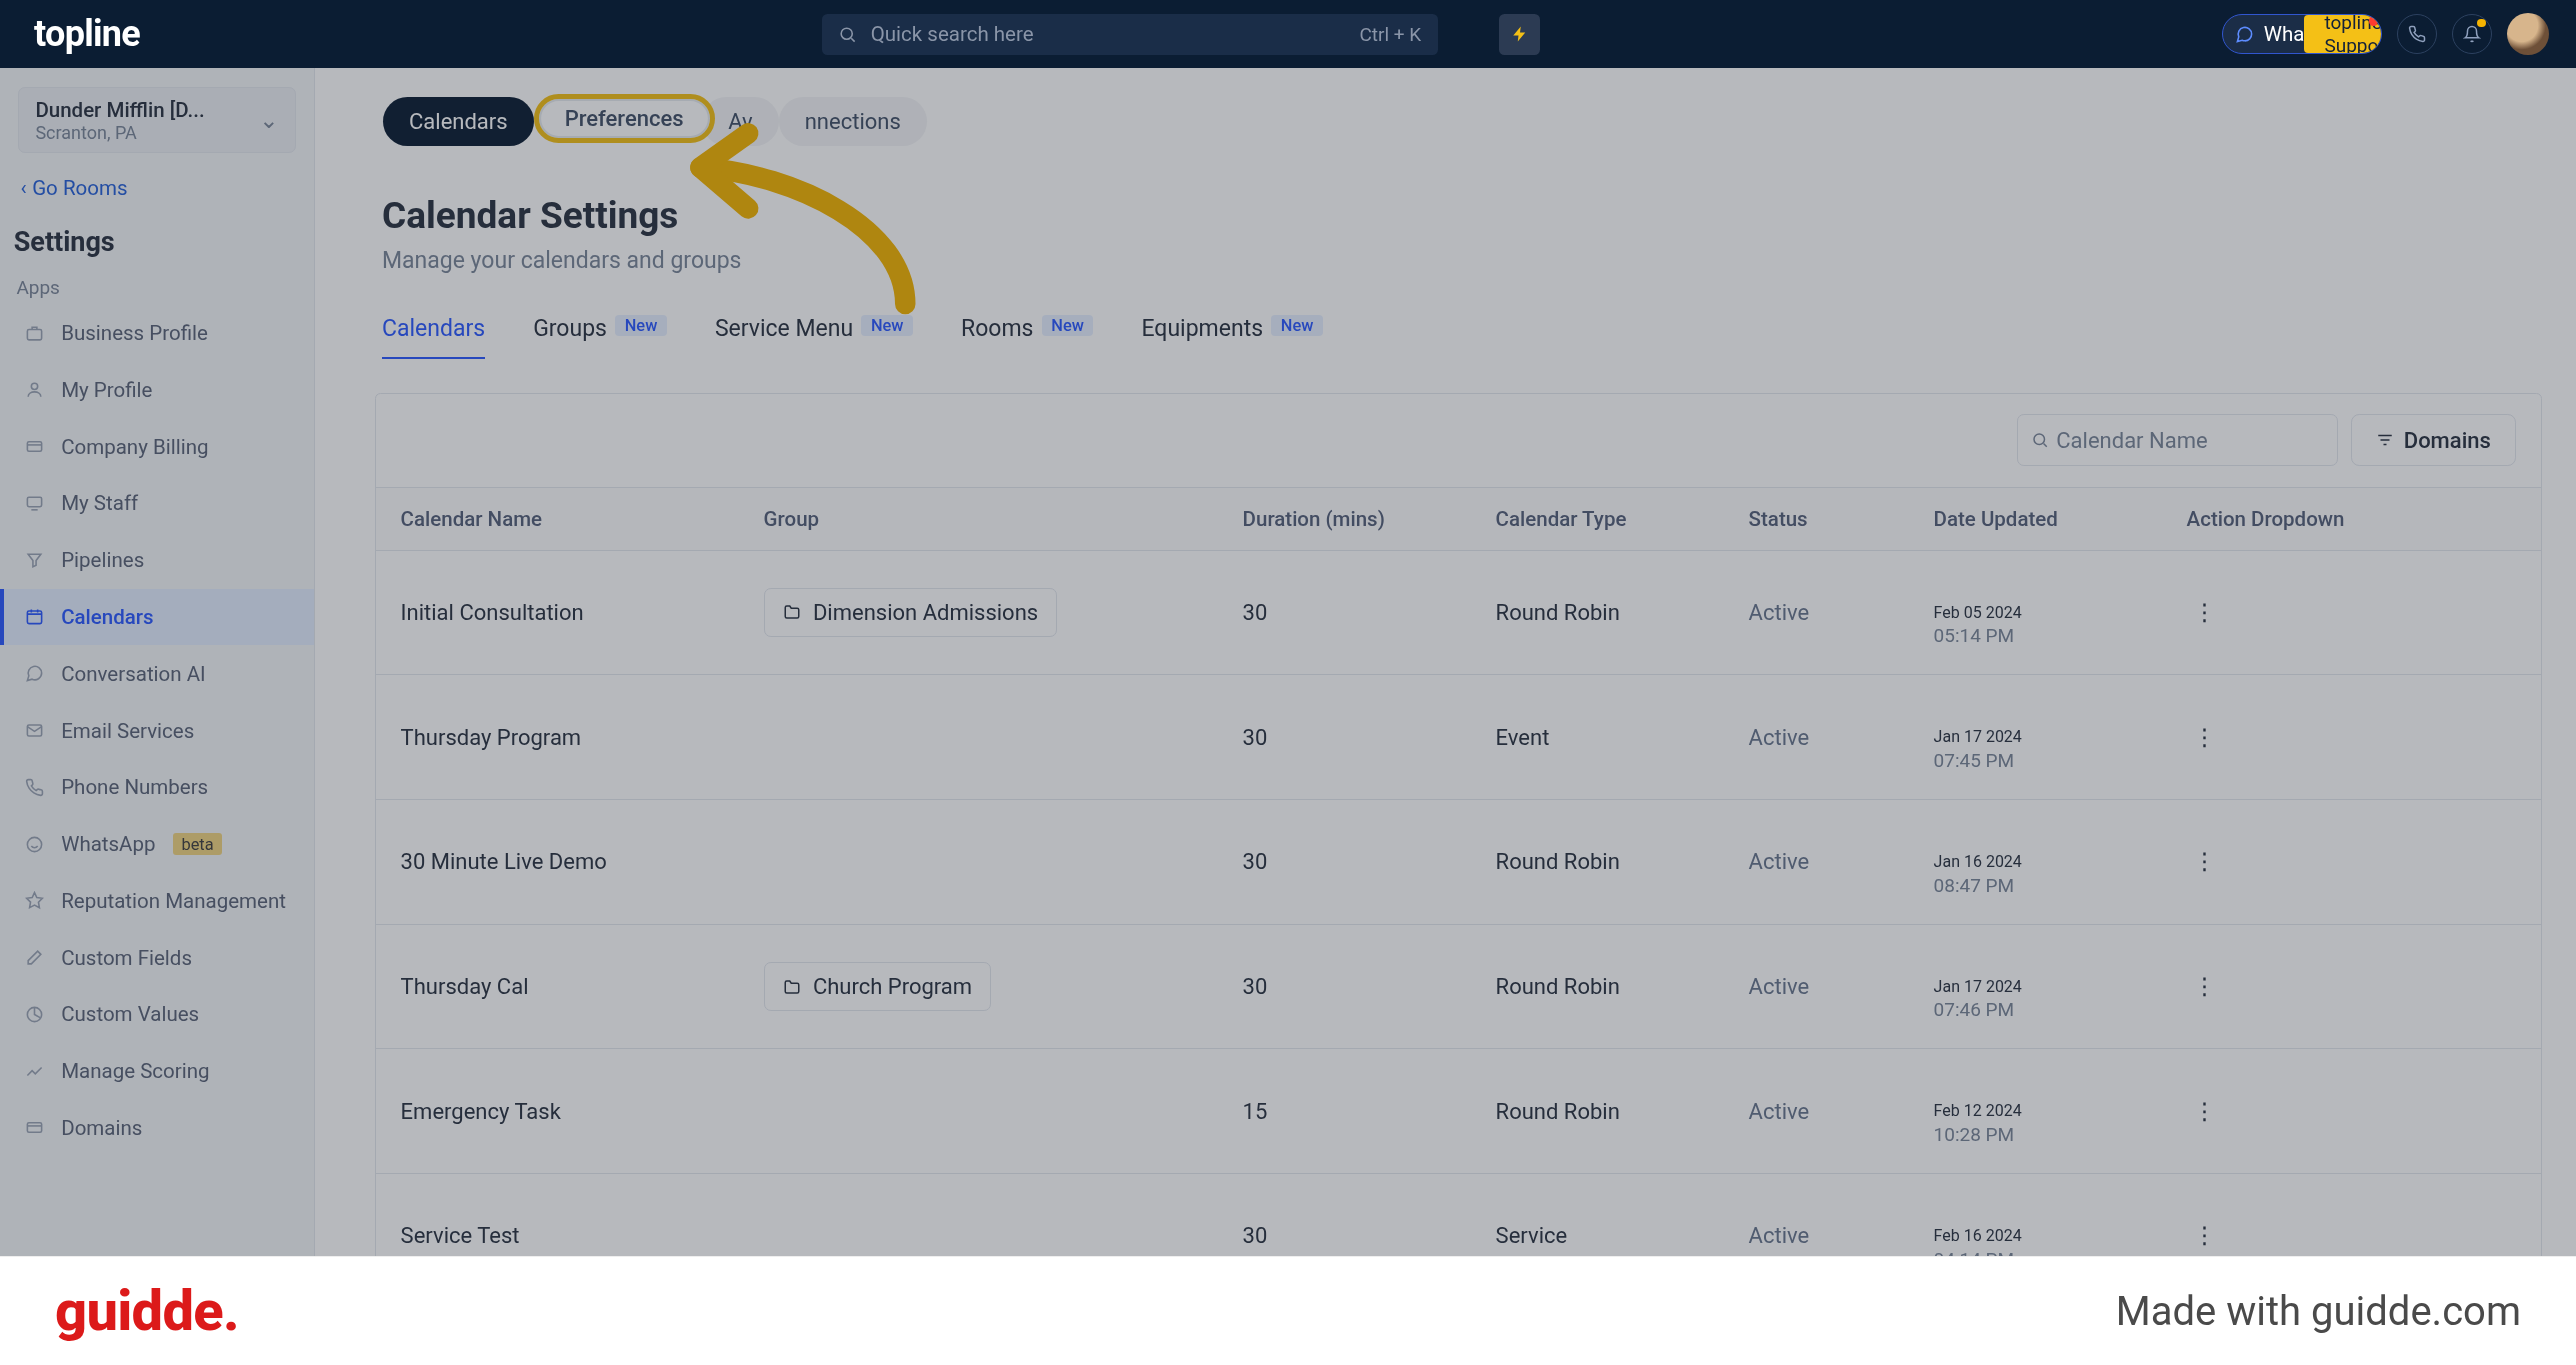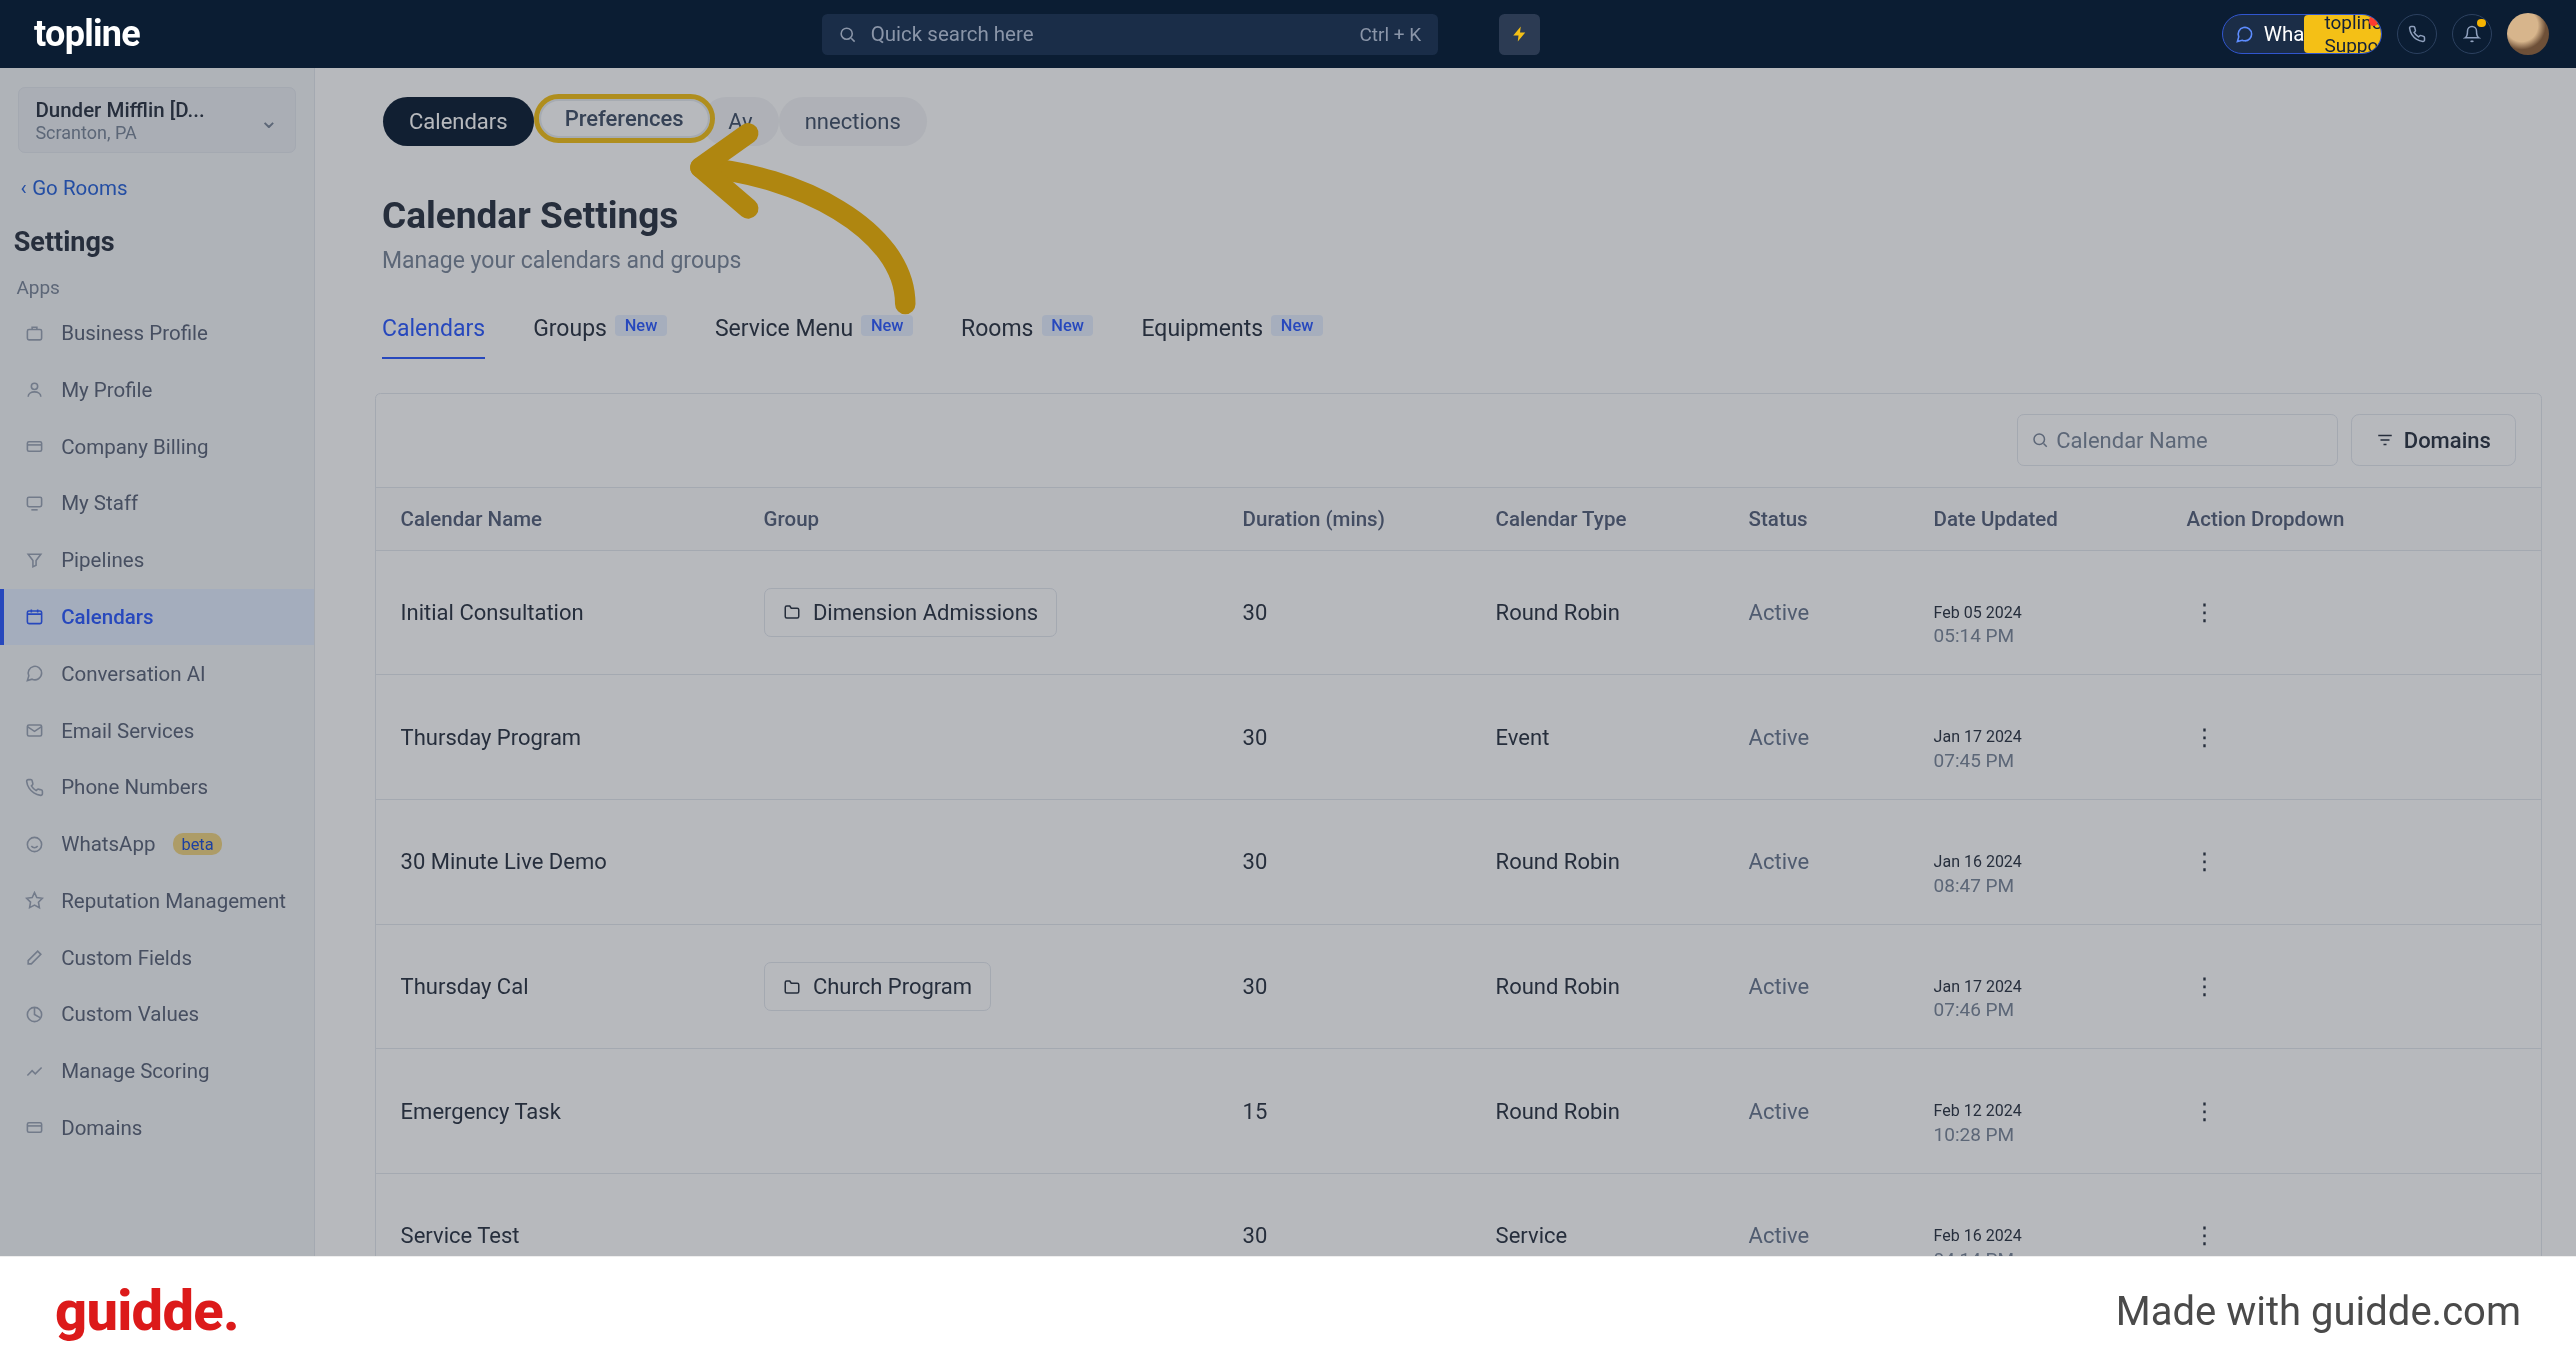--- a/index.html
+++ b/index.html
@@ -201,24 +201,24 @@
   .side-item .i { width: 23px; text-align: center; color: #9aa4b4; }
   .side-item.active {
     background: var(--sidebar-active);
     border-left-color: var(--blue);
     color: var(--blue);
   }
   .side-item.active .i { color: var(--blue); }
   .side-item.active span { color: var(--blue); font-weight: 500; }
   .beta {
     background: #f1d580;
-    color: #1d4ed8;
+    color: #404040;
     font-size: 16.4px;
     padding: 1.4px 8.2px;
-    border-radius: 10px;
+    border-radius: 3px;
     margin-left: 4.1px;
   }
   .side-bottom-fade {
     position: absolute;
     bottom: 0;
     left: 20.5px;
     display: flex;
     align-items: center;
     gap: 6.8px;
     padding-bottom: 6.8px;

